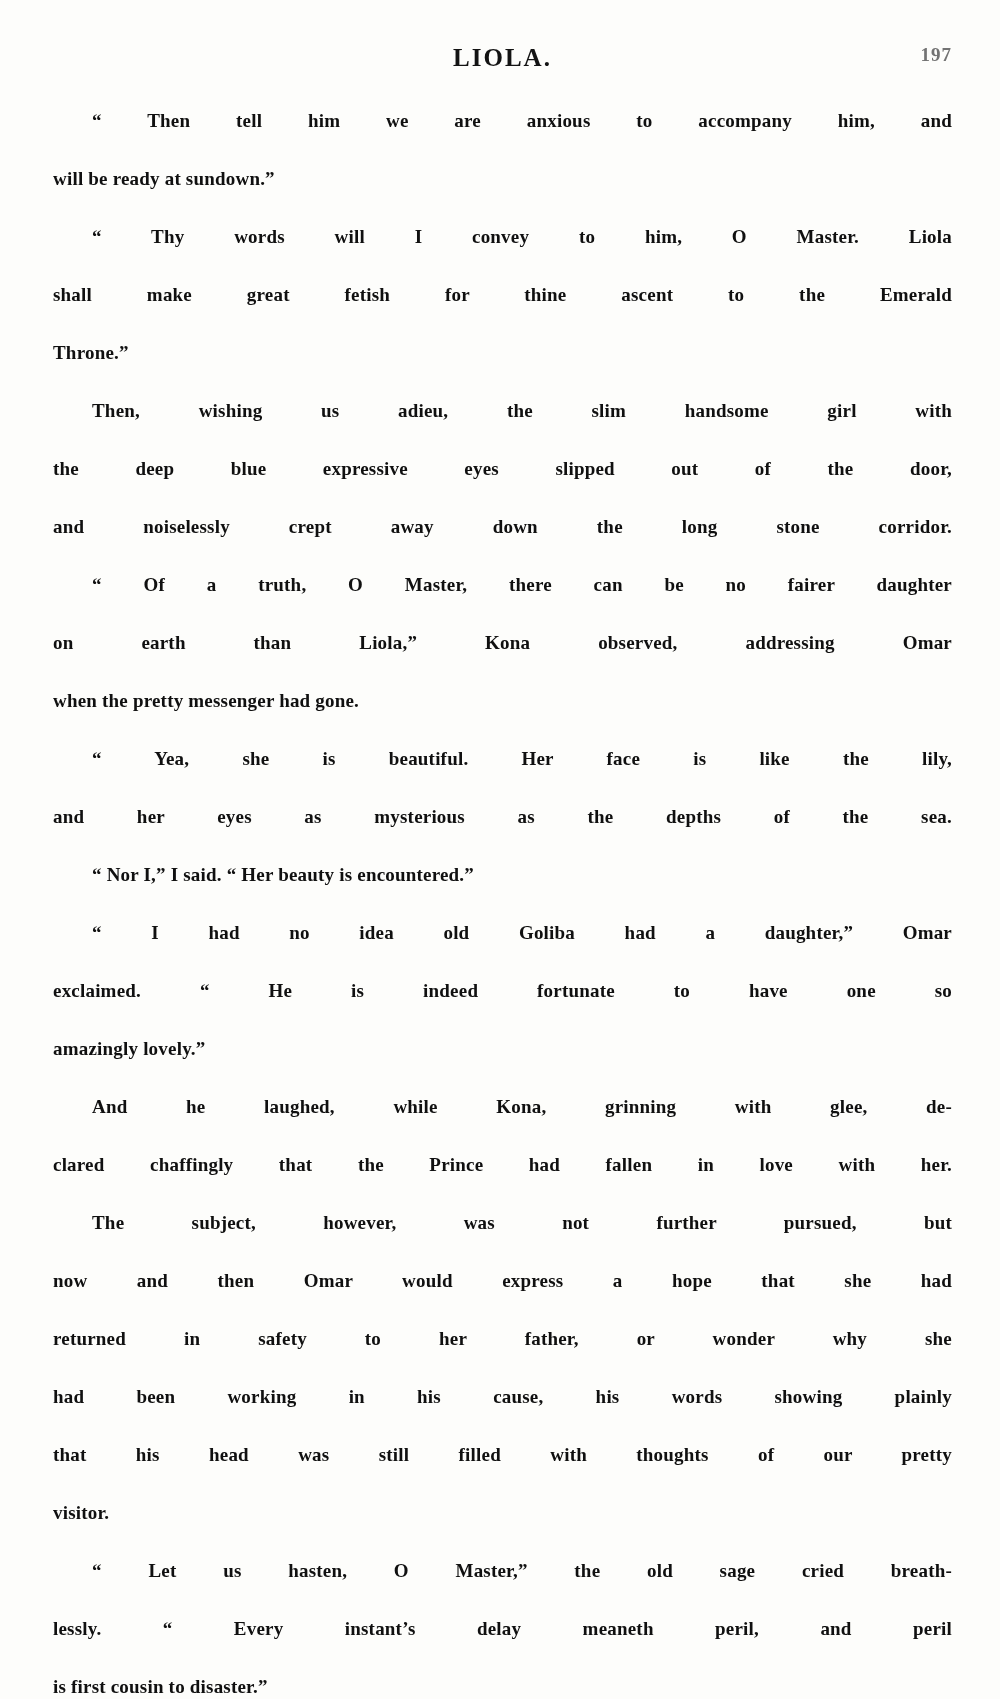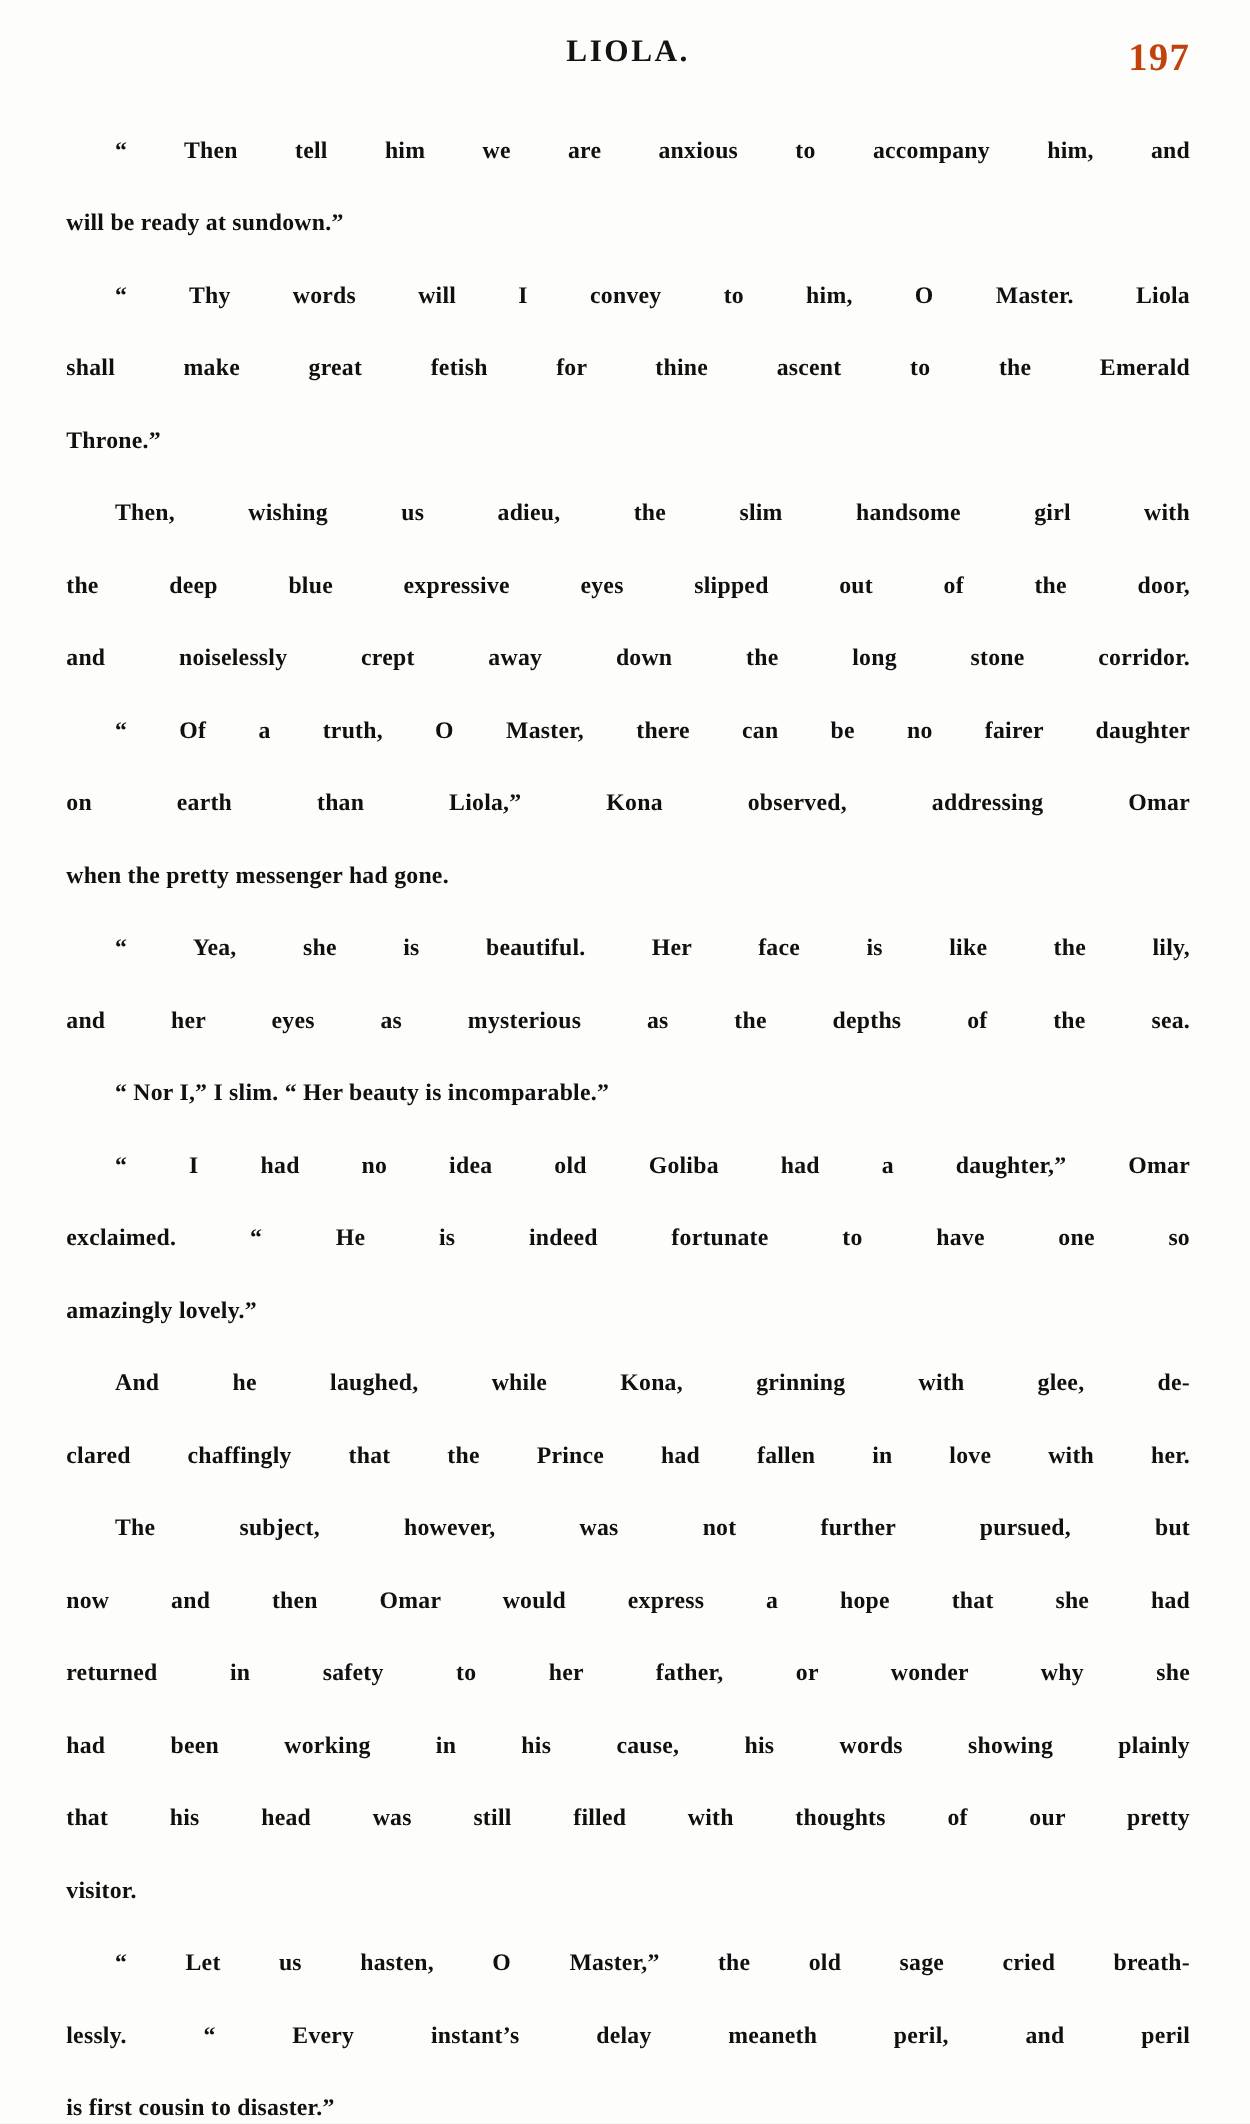--- a/index.html
+++ b/index.html
@@ -13,41 +13,41 @@
     height: 1699px;
     margin: 0 auto;
     background: #fdfdfb;
     color: #101010;
     font-family: "Liberation Serif", "DejaVu Serif", serif;
     font-weight: 700;
     overflow: hidden;
   }
   .page-header {
     position: absolute;
-    top: 28px;
+    top: 44px;
     left: 53px;
     width: 899px;
     height: 34px;
   }
   .running-title {
     position: absolute;
     left: 0;
     right: 0;
     text-align: center;
     font-size: 25px;
     letter-spacing: 2px;
     color: #131313;
   }
   .page-number {
     position: absolute;
     right: 0;
     top: 0;
-    font-size: 31px;
+    font-size: 19px;
     letter-spacing: 1px;
-    color: #c2410c;
+    color: #737373;
   }
   .text-block {
     position: absolute;
     top: 84px;
     left: 53px;
     width: 899px;
   }
   .paragraph {
     margin: 0;
     padding: 0;
@@ -101,21 +101,21 @@
       <p class="paragraph">
         <span class="line just indent">“ Of a truth, O Master, there can be no fairer daughter</span>
         <span class="line just">on earth than Liola,” Kona observed, addressing Omar</span>
         <span class="line">when the pretty messenger had gone.</span>
       </p>
       <p class="paragraph">
         <span class="line just indent">“ Yea, she is beautiful.  Her face is like the lily,</span>
         <span class="line just">and her eyes as mysterious as the depths of the sea.</span>
       </p>
       <p class="paragraph">
-        <span class="line indent">“ Nor I,” I slim.   “ Her beauty is incomparable.”</span>
+        <span class="line indent">“ Nor I,” I said.   “ Her beauty is encountered.”</span>
       </p>
       <p class="paragraph">
         <span class="line just indent">“ I had no idea old Goliba had a daughter,” Omar</span>
         <span class="line just">exclaimed.  “ He is indeed fortunate to have one so</span>
         <span class="line">amazingly lovely.”</span>
       </p>
       <p class="paragraph">
         <span class="line just indent">And he laughed, while Kona, grinning with glee, de-</span>
         <span class="line just">clared chaffingly that the Prince had fallen in love with her.</span>
       </p>

